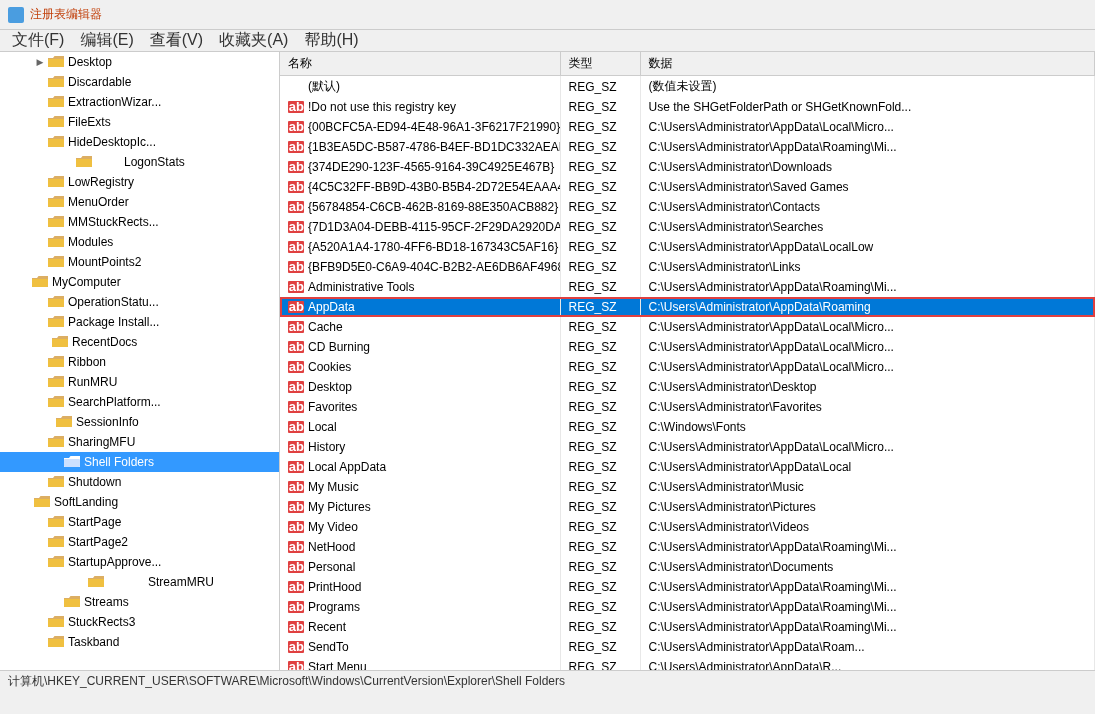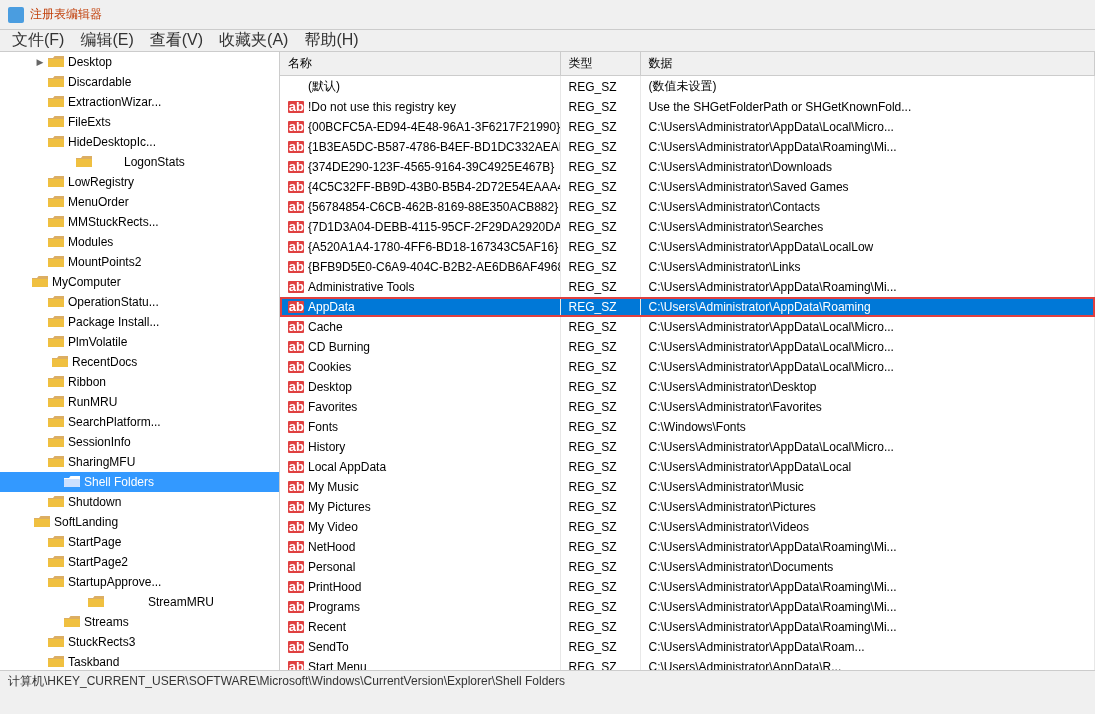--- a/index.html
+++ b/index.html
@@ -345,30 +345,20 @@
         <div class="tree-item" style="padding-left: 32px;">
           <span class="expand-btn"></span>
           <span class="folder-icon">
             <svg width="16" height="13" viewBox="0 0 16 13">
     <path d="M0,2 L5,2 L6.5,0 L16,0 L16,11 L0,11 Z" fill="#DCAE63"></path>
     <rect x="0" y="3" width="16" height="8" rx="1" fill="#F0C040"></rect>
   </svg>
           </span>
           <span class="tree-label">Package Install...</span>
         </div>
-        <div class="tree-item" style="padding-left: 32px;">
-          <span class="expand-btn"></span>
-          <span class="folder-icon">
-            <svg width="16" height="13" viewBox="0 0 16 13">
-    <path d="M0,2 L5,2 L6.5,0 L16,0 L16,11 L0,11 Z" fill="#DCAE63"></path>
-    <rect x="0" y="3" width="16" height="8" rx="1" fill="#F0C040"></rect>
-  </svg>
-          </span>
-          <span class="tree-label">PlmVolatile</span>
-        </div>
         <div class="tree-item" style="padding-left: 36px;">
           <span class="expand-btn"></span>
           <span class="folder-icon">
             <svg width="16" height="13" viewBox="0 0 16 13">
     <path d="M0,2 L5,2 L6.5,0 L16,0 L16,11 L0,11 Z" fill="#DCAE63"></path>
     <rect x="0" y="3" width="16" height="8" rx="1" fill="#F0C040"></rect>
   </svg>
           </span>
           <span class="tree-label">RecentDocs</span>
         </div>
@@ -395,21 +385,21 @@
         <div class="tree-item" style="padding-left: 32px;">
           <span class="expand-btn"></span>
           <span class="folder-icon">
             <svg width="16" height="13" viewBox="0 0 16 13">
     <path d="M0,2 L5,2 L6.5,0 L16,0 L16,11 L0,11 Z" fill="#DCAE63"></path>
     <rect x="0" y="3" width="16" height="8" rx="1" fill="#F0C040"></rect>
   </svg>
           </span>
           <span class="tree-label">SearchPlatform...</span>
         </div>
-        <div class="tree-item" style="padding-left: 32px;">
+        <div class="tree-item" style="padding-left: 40px;">
           <span class="expand-btn"></span>
           <span class="folder-icon">
             <svg width="16" height="13" viewBox="0 0 16 13">
     <path d="M0,2 L5,2 L6.5,0 L16,0 L16,11 L0,11 Z" fill="#DCAE63"></path>
     <rect x="0" y="3" width="16" height="8" rx="1" fill="#F0C040"></rect>
   </svg>
           </span>
           <span class="tree-label">SessionInfo</span>
         </div>
         <div class="tree-item" style="padding-left: 32px;">
@@ -700,21 +690,21 @@
                   <span>Favorites</span>
                 </div>
               </td>
               <td class="col-type">REG_SZ</td>
               <td class="col-data">C:\Users\Administrator\Favorites</td>
             </tr>
             <tr>
               <td class="col-name">
                 <div class="cell-with-icon">
                   <span class="ab-icon">ab</span>
-                  <span>Fonts</span>
+                  <span>Local</span>
                 </div>
               </td>
               <td class="col-type">REG_SZ</td>
               <td class="col-data">C:\Windows\Fonts</td>
             </tr>
             <tr>
               <td class="col-name">
                 <div class="cell-with-icon">
                   <span class="ab-icon">ab</span>
                   <span>History</span>

